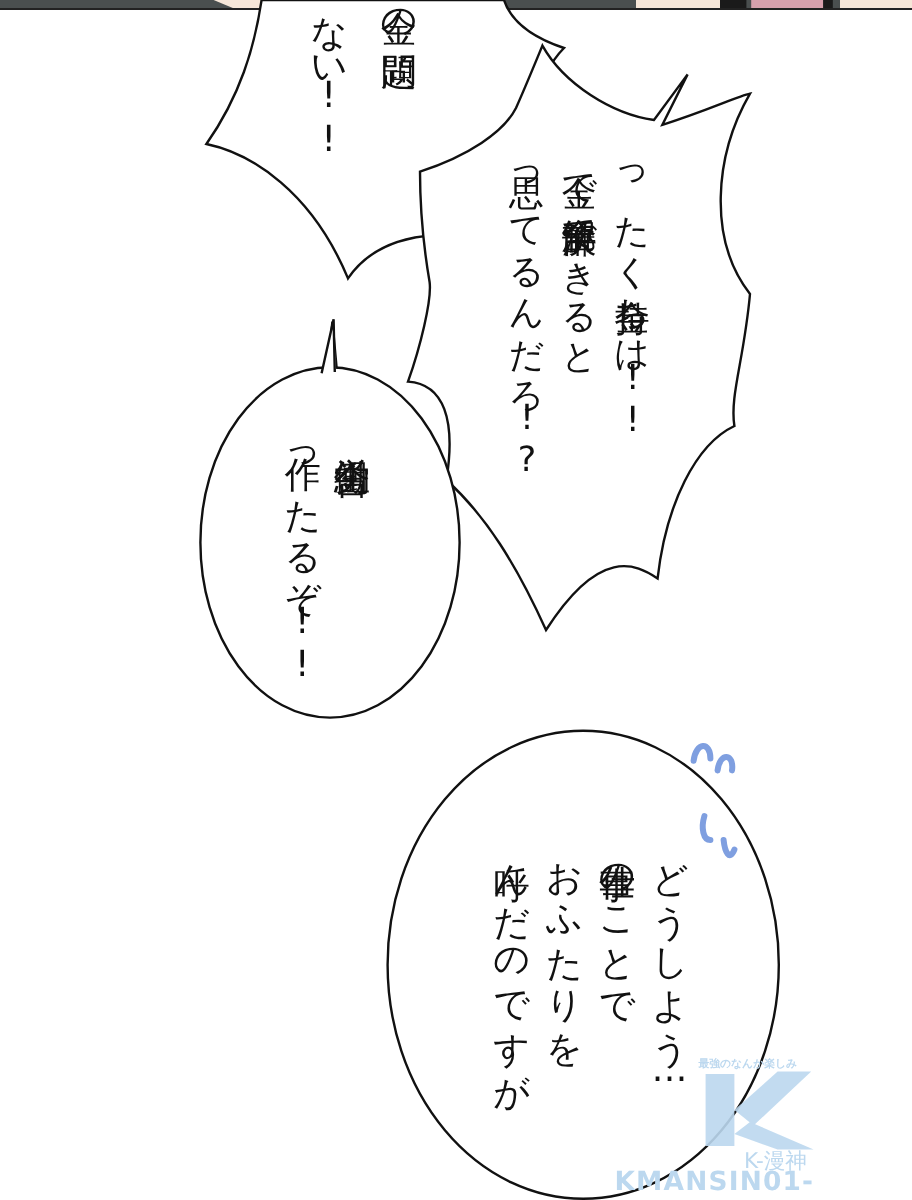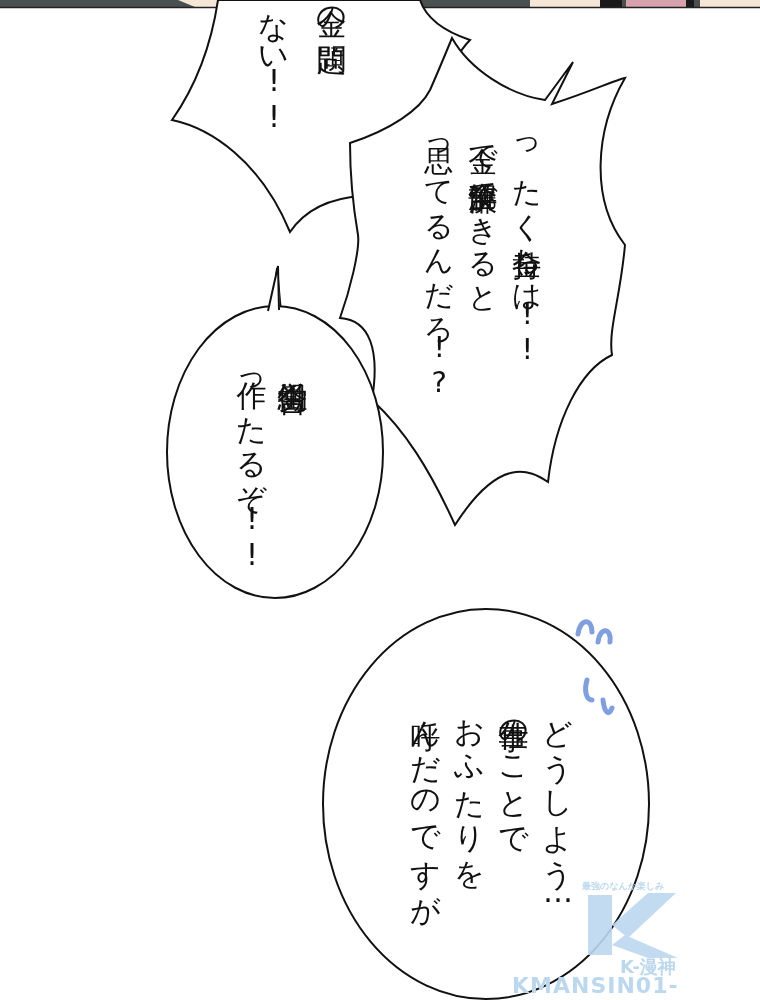--- a/index.html
+++ b/index.html
@@ -67,14 +67,14 @@
 
 <div class="vt" style="left:275px; top:358px; font-size:30px;">労働組合</div>
 <div class="vt" style="left:234px; top:358px; font-size:30px;">作ったるぞ!!</div>
 
 <div class="vt" style="left:540px; top:698px; font-size:30px;">どうしよう…</div>
 <div class="vt" style="left:496px; top:698px; font-size:30px;">仕事のことで</div>
 <div class="vt" style="left:452px; top:698px; font-size:30px;">おふたりを</div>
 <div class="vt" style="left:408px; top:698px; font-size:30px;">呼んだのですが</div>
 
 <div class="wm" style="left:582px; top:880px; font-size:9px;">最強のなんか楽しみ</div>
-<div class="wm" style="left:620px; top:955px; font-size:18px; font-weight:bold;">K-漫神</div>
+<div class="wm" style="left:620px; top:955px; font-size:18px; font-weight:normal;">K-漫神</div>
 <div class="wm" style="left:512px; top:973px; font-size:22px; letter-spacing:1px;">KMANSIN01-99.COM</div>
 
 </body></html>

